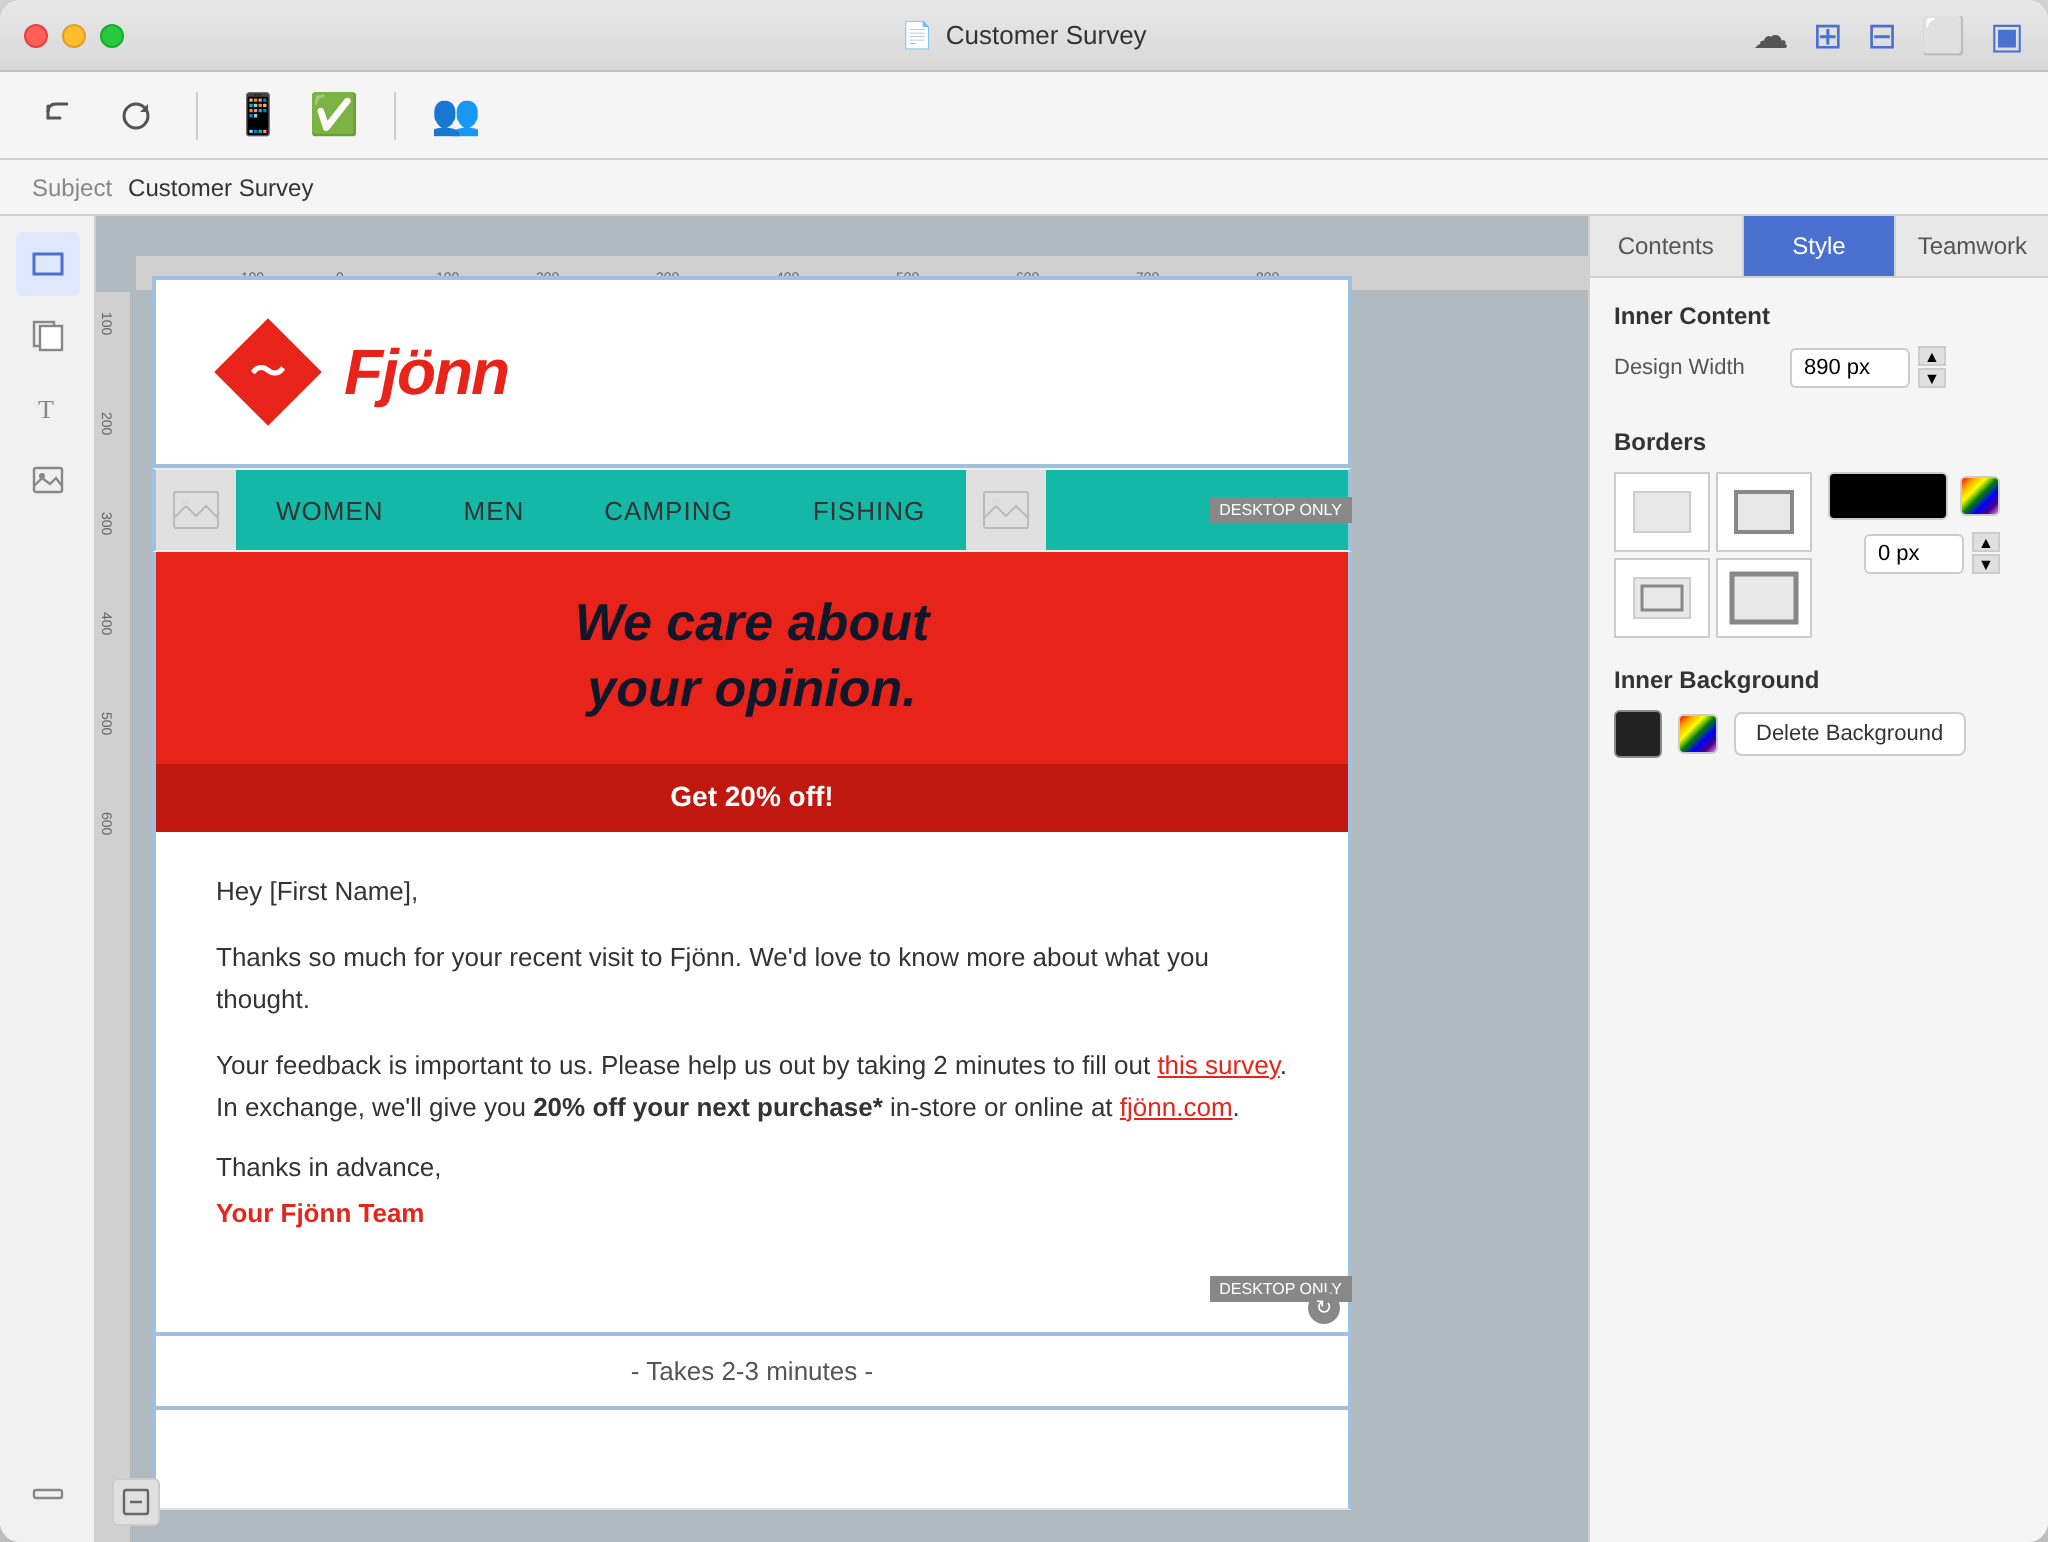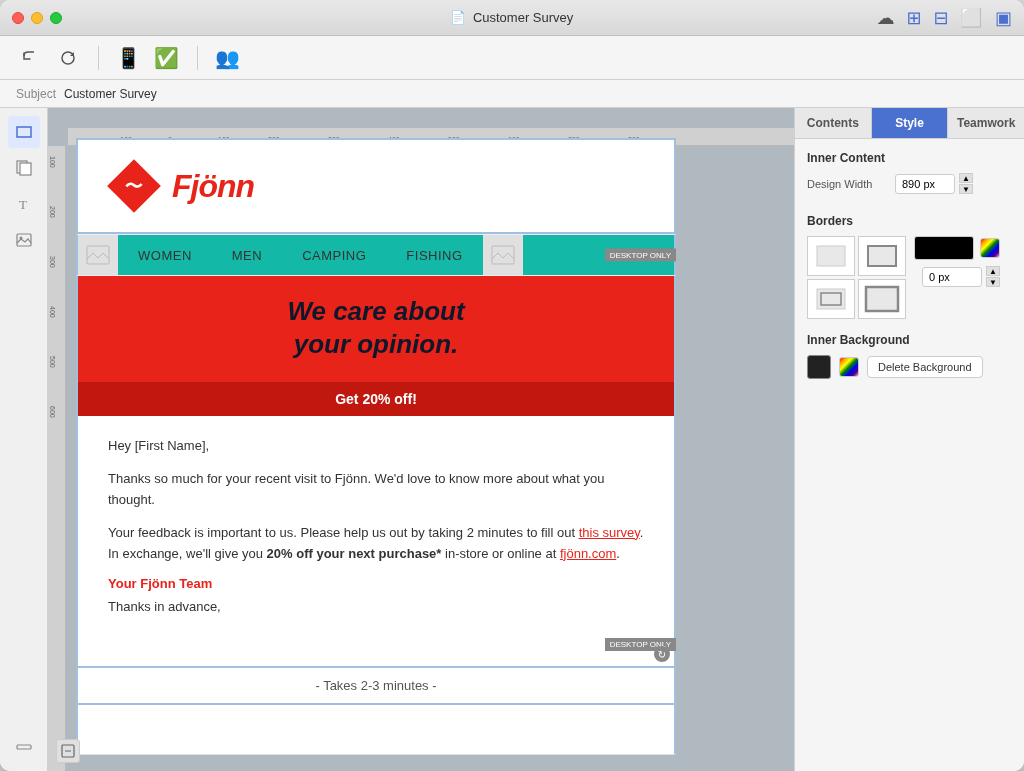--- a/index.html
+++ b/index.html
@@ -363,21 +363,20 @@
       border-left: 1px solid #d0d0d0;
       display: flex;
       flex-direction: column;
       flex-shrink: 0;
     }
 
     .right-panel-tabs {
       display: flex;
       border-bottom: 1px solid #d0d0d0;
       background: #e8e8e8;
-      font-weight: bold;
     }
 
     .right-tab {
       flex: 1;
       text-align: center;
       padding: 8px 4px;
       font-size: 12px;
       color: #555;
       cursor: pointer;
       border-right: 1px solid #d0d0d0;
@@ -714,24 +713,24 @@
         <div class="promo-bar section-wrapper">
           <span class="promo-text">Get 20% off!</span>
         </div>
 
         <div class="email-body section-wrapper">
           <div class="body-text">Hey [First Name],</div>
           <div class="body-text">Thanks so much for your recent visit to Fjönn. We'd love to know more about what you thought.</div>
           <div class="body-text">
             <span>Your feedback is important to us. Please help us out by taking 2 minutes to fill out </span><a class="body-link">this survey</a><span>. In exchange, we'll give you </span><strong>20% off your next purchase*</strong><span> in-store or online at </span><a class="body-link">fjönn.com</a><span>.</span>
           </div>
+          <div class="signature">Thanks in advance,</div>
           <div class="signature">
             <span class="signature-team">Your Fjönn Team</span>
           </div>
-          <div class="signature">Thanks in advance,</div>
         </div>
 
         <div class="cta-section section-wrapper" style="position:relative;">
           <div class="cta-desktop-badge">DESKTOP ONLY</div>
           <div class="cta-resize-handle">↻</div>
         </div>
 
         <div class="timing-section section-wrapper">
           <span>- Takes 2-3 minutes -</span>
         </div>
@@ -798,21 +797,21 @@
                   </svg>
               </div>
             </div>
 
             <div style="display:flex;flex-direction:column;gap:6px;">
               <div class="color-row">
                 <div style="width:60px;height:24px;background:#000;border:1px solid #ccc;border-radius:3px;"></div>
                 <div class="color-picker-btn"></div>
               </div>
               <div class="panel-input">
-                <input class="panel-input-box" type="text" style="width: 60px;" value="0 px">
+                <input class="panel-input-box" type="text" style="width: 50px;" value="0 px">
                 <div class="panel-stepper">
                   <div class="stepper-btn">▲</div>
                   <div class="stepper-btn">▼</div>
                 </div>
               </div>
             </div>
           </div>
         </div>
 
         <div>

